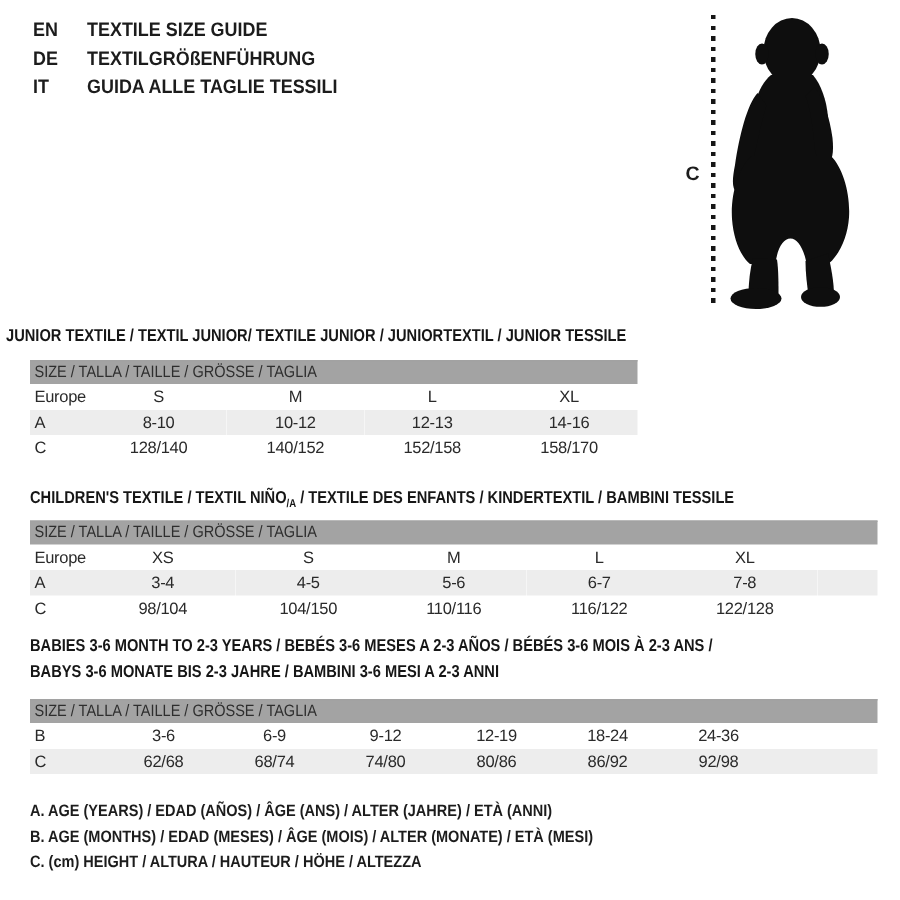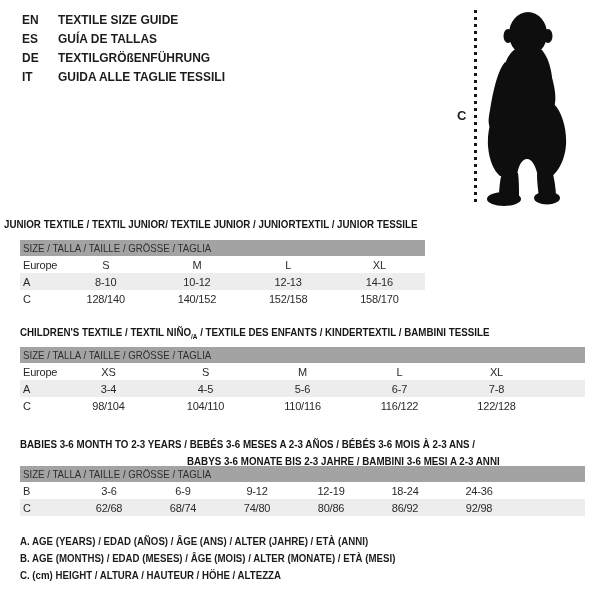--- a/index.html
+++ b/index.html
@@ -20,21 +20,21 @@
   
   .dotline{left:474px;top:10px;width:3px;height:196px;
     background:repeating-linear-gradient(#161616 0 3px,transparent 3px 7px);}
   .clabel{left:457px;top:108px;font-size:13px;font-weight:bold;}
   .baby{left:481px;top:8px;}
 
   
   .title{font-size:11.5px;font-weight:bold;line-height:17px;color:#161616;white-space:nowrap;}
   .t-title1{top:216px;left:4px;}
   .t-title2{top:324px;left:20px;}
-  .t-title3{top:436px;left:20px;text-align:right;}
+  .t-title3{top:423px;left:20px;}
   sub.small{font-size:7.5px;}
 
   
   .twrap{left:20px;}
   .tw1{top:240px;width:405px;}
   .tw2{top:347px;width:565px;}
   .tw3{top:466px;width:565px;}
   .size-bar{height:15px;background:#a3a3a3;border-top:1px solid #a2a2a2;
     line-height:15px;padding-left:3px;font-size:11px;color:#2e2e2e;}
   table.sz{border-collapse:collapse;table-layout:fixed;width:100%;
@@ -45,21 +45,20 @@
   tr.rg{background:#ededed;}
 
   
   .notes{top:533px;left:20px;font-size:11px;font-weight:bold;line-height:17px;}
 </style>
 </head>
 <body>
 
 <div class="abs lang">
   <div><span class="code"><span class="cond92">EN</span></span><span class="cond92">TEXTILE SIZE GUIDE</span></div>
-  <div><span class="code"><span class="cond92">ES</span></span><span class="cond92">GUÍA DE TALLAS</span></div>
   <div><span class="code"><span class="cond92">DE</span></span><span class="cond92">TEXTILGRÖßENFÜHRUNG</span></div>
   <div><span class="code"><span class="cond92">IT</span></span><span class="cond92">GUIDA ALLE TAGLIE TESSILI</span></div>
 </div>
 
 <div class="abs clabel">C</div>
 <div class="abs dotline"></div>
 <svg class="abs baby" width="92" height="200" viewBox="0 0 92 200" aria-hidden="true">
   <g fill="#0e0e0e">
     <ellipse cx="47" cy="26" rx="19" ry="22"></ellipse>
     <ellipse cx="27" cy="28" rx="4.5" ry="7"></ellipse>
@@ -137,21 +136,21 @@
       <td>3-4</td>
       <td>4-5</td>
       <td>5-6</td>
       <td>6-7</td>
       <td>7-8</td>
       <td></td>
     </tr>
     <tr>
       <td class="c0">C</td>
       <td>98/104</td>
-      <td>104/110</td>
+      <td>104/150</td>
       <td>110/116</td>
       <td>116/122</td>
       <td>122/128</td>
       <td></td>
     </tr>
   </tbody>
     </table>
 </div>
 
 <div class="abs title t-title3">

